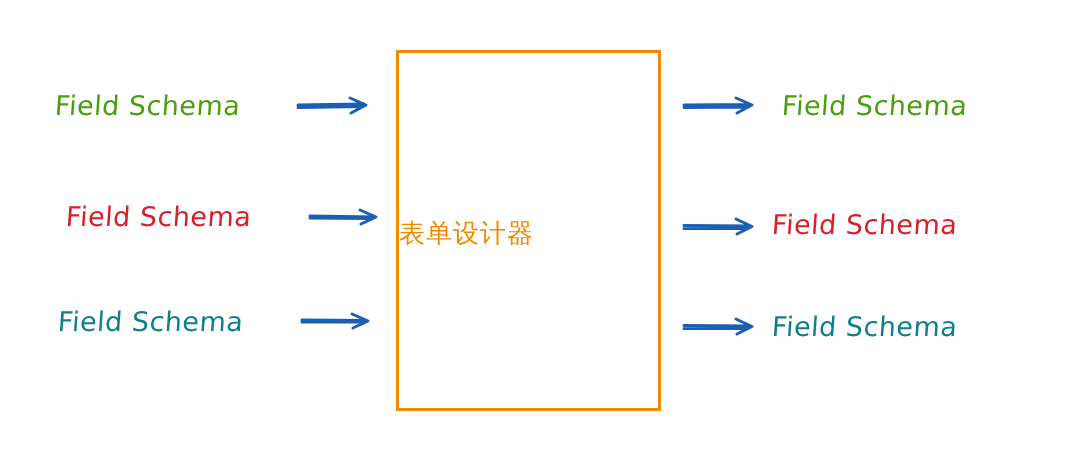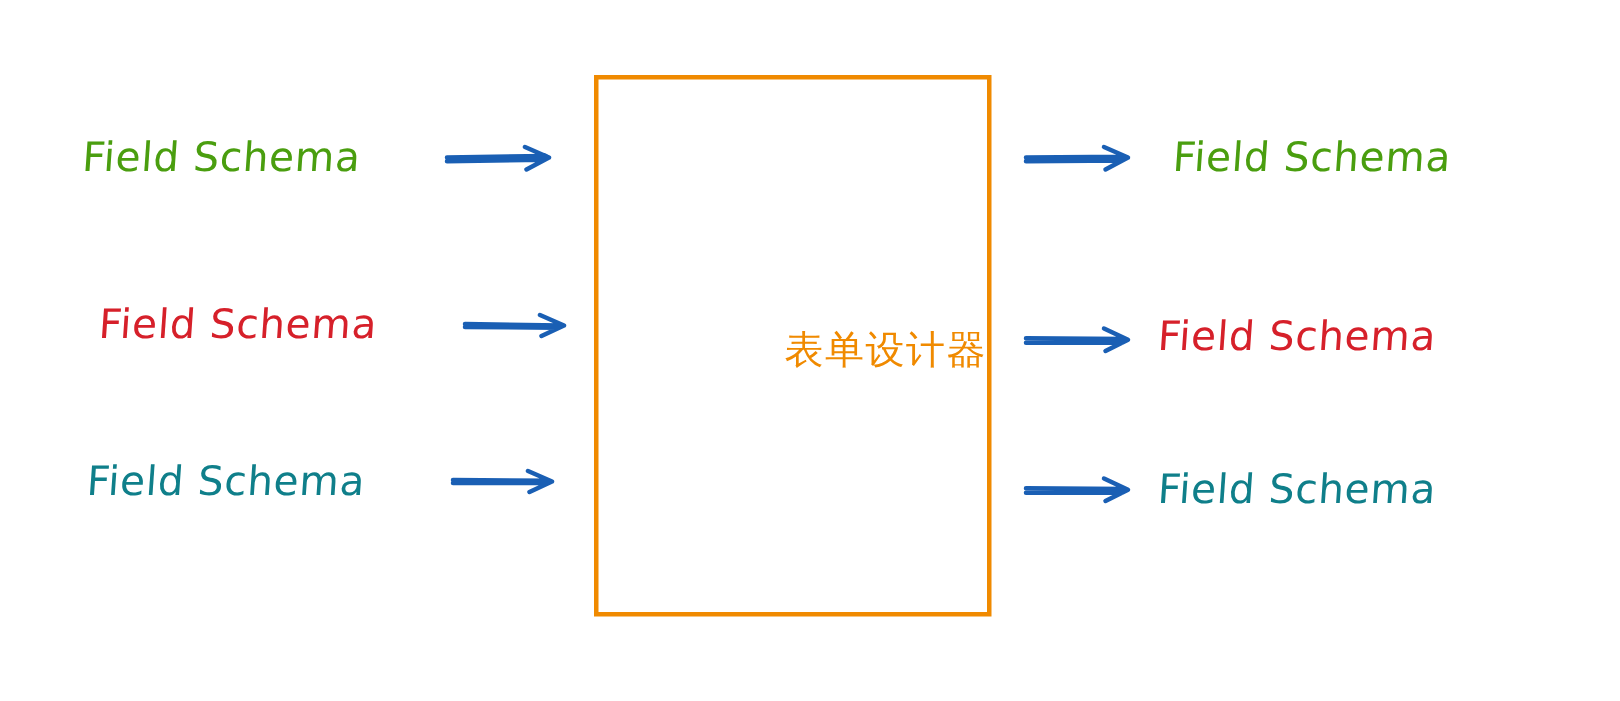--- a/index.html
+++ b/index.html
@@ -17,21 +17,21 @@
   .designer-box {
     position: absolute;
     left: 396px; top: 50px;
     width: 259px; height: 355px;
     border: 3px solid #f08a00;
     box-sizing: content-box;
   }
   .designer-title {
     position: absolute;
     left: 0; right: 0; top: 163px;
-    text-align: right;
+    text-align: left;
     font-family: "DejaVu Sans", sans-serif;
     font-size: 26px;
     letter-spacing: 1px;
   }
 </style>
 </head>
 <body>
 
 <div class="label" style="left: 55px; top: 92px; color: rgb(74, 158, 15);">Field Schema</div>
 <div class="label" style="left: 66px; top: 203px; color: rgb(214, 32, 42);">Field Schema</div>

